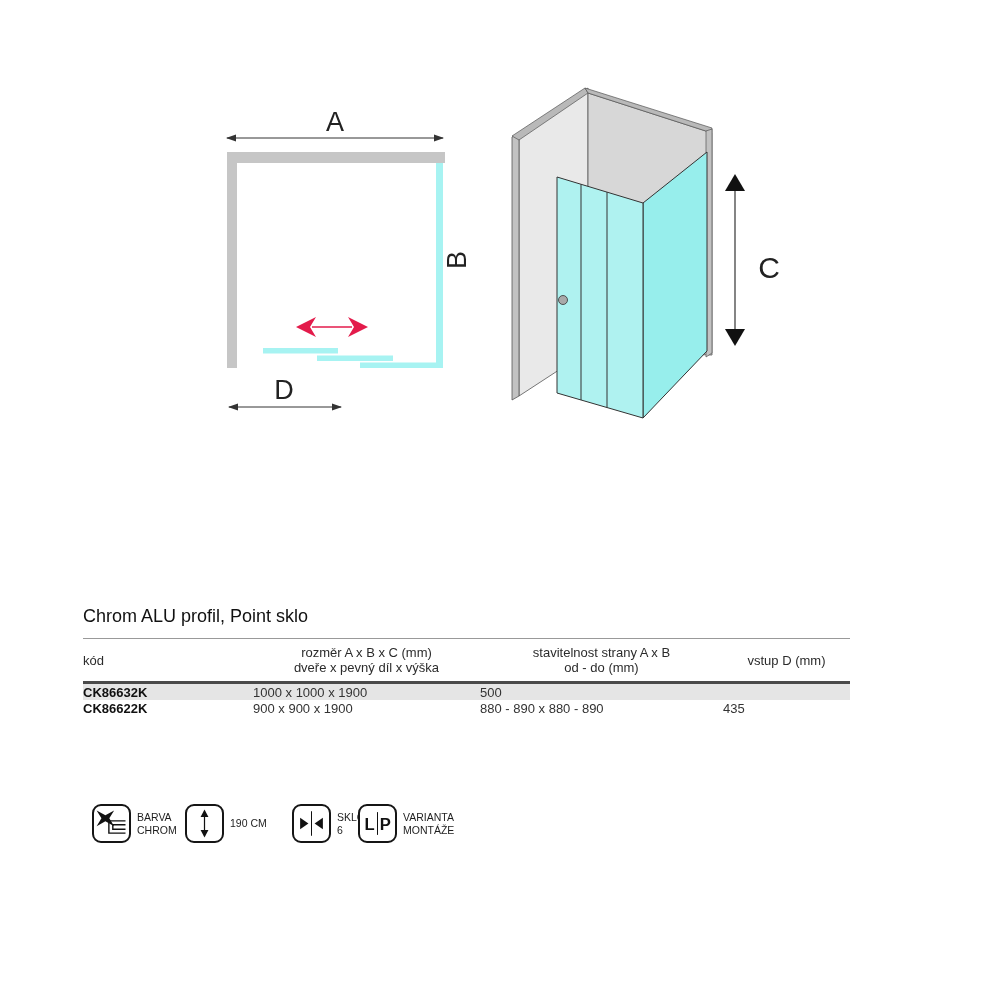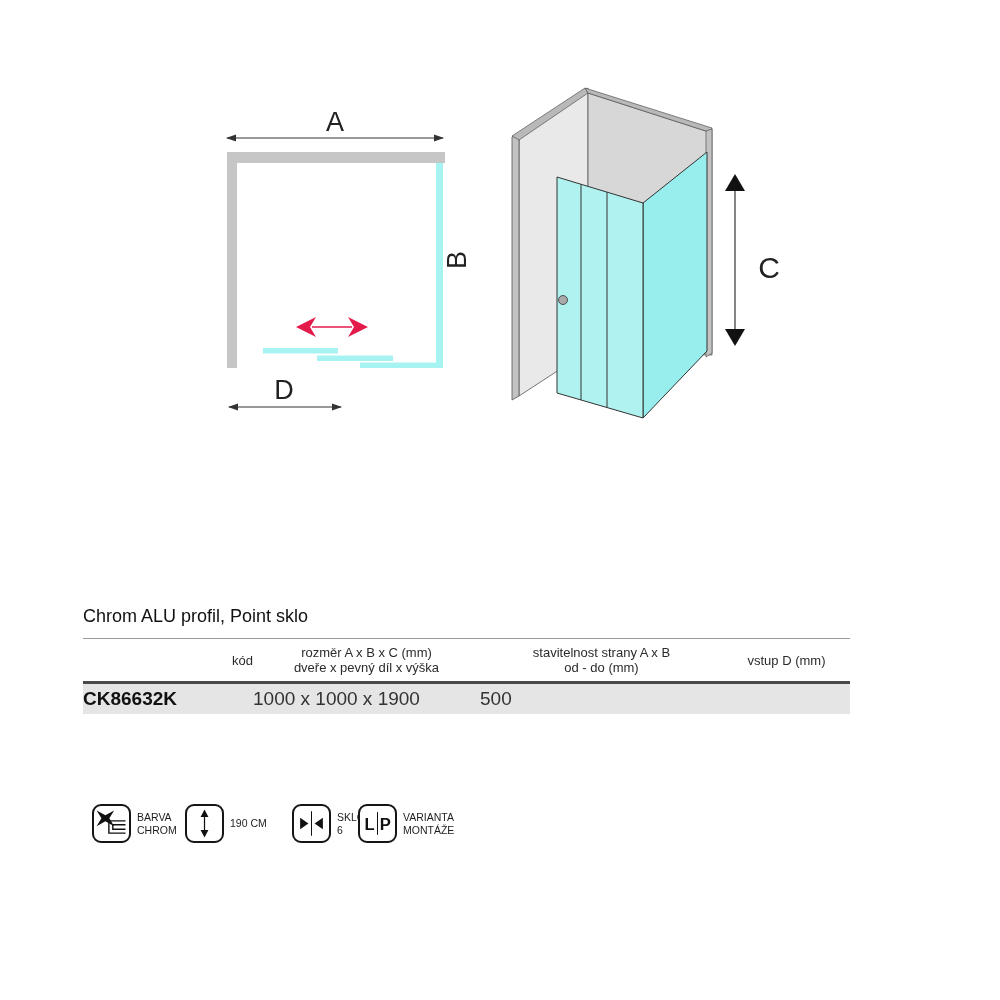--- a/index.html
+++ b/index.html
@@ -22,22 +22,22 @@
   .dim-label-c{fill:#222;font-size:30px;font-family:"Liberation Sans",sans-serif;}
 
   .title{position:absolute;left:83px;top:606px;font-size:18px;font-weight:normal;color:#111;}
 
   .spec-table{position:absolute;left:83px;top:638px;width:767px;}
   .rule-thin{height:1px;background:var(--rule-thin);}
   .rule-thick{height:3px;background:var(--rule-thick);}
   .t-grid{display:grid;grid-template-columns:170px 227px 243px 127px;align-items:center;}
   .t-head{height:42px;color:#2b2b2b;font-size:13px;}
   .t-head .cell{text-align:center;line-height:15px;}
-  .t-head .cell.left{text-align:right;}
-  .t-row{height:30px;font-size:19px;color:var(--ink-soft);}
+  .t-head .cell.left{text-align:left;}
+  .t-row{height:16px;font-size:13px;color:var(--ink-soft);}
   .t-row .cell{text-align:left;}
   .t-row .cell.left{text-align:left;font-weight:bold;color:#111;}
   .t-row.shaded{background:var(--shade);}
 
   .badges{position:absolute;left:0;top:804px;width:800px;height:40px;}
   .badge{position:absolute;display:flex;align-items:center;}
   .badge-box{width:39px;height:39px;border:2px solid #151515;border-radius:9px;flex:0 0 auto;
              display:flex;align-items:center;justify-content:center;background:#fff;}
   .badge-label{margin-left:6px;font-size:10.5px;line-height:13px;color:#1d1d1d;white-space:nowrap;
                display:flex;flex-direction:column;justify-content:center;}
@@ -125,20 +125,26 @@
       <div class="cell">vstup D (mm)</div>
     </div>
 
     <div class="rule-thick"></div>
 
     <div class="t-grid t-row shaded">
       <div class="cell left">CK86632K</div>
       <div class="cell">1000 x 1000 x 1900</div>
       <div class="cell">500</div>
     </div>
+    <div class="t-grid t-row">
+      <div class="cell left">CK86622K</div>
+      <div class="cell">900 x 900 x 1900</div>
+      <div class="cell">880 - 890 x 880 - 890</div>
+      <div class="cell">435</div>
+    </div>
   </div>
 
   <div class="badges">
 
     <div class="badge" style="left:92px">
       <div class="badge-box">
         <svg width="35" height="35" viewBox="0 0 40 40">
           <path d="M36,17 H17 V31 H36" fill="none" stroke="#111" stroke-width="1.6"></path>
           <path d="M36,21.5 H21.5 V26.5 H36" fill="none" stroke="#111" stroke-width="1.6"></path>
           <polygon points="3,5 13,10.5 23,5 17.5,14 23,23 13,17.5 3,23 8.5,14" fill="#111"></polygon>

